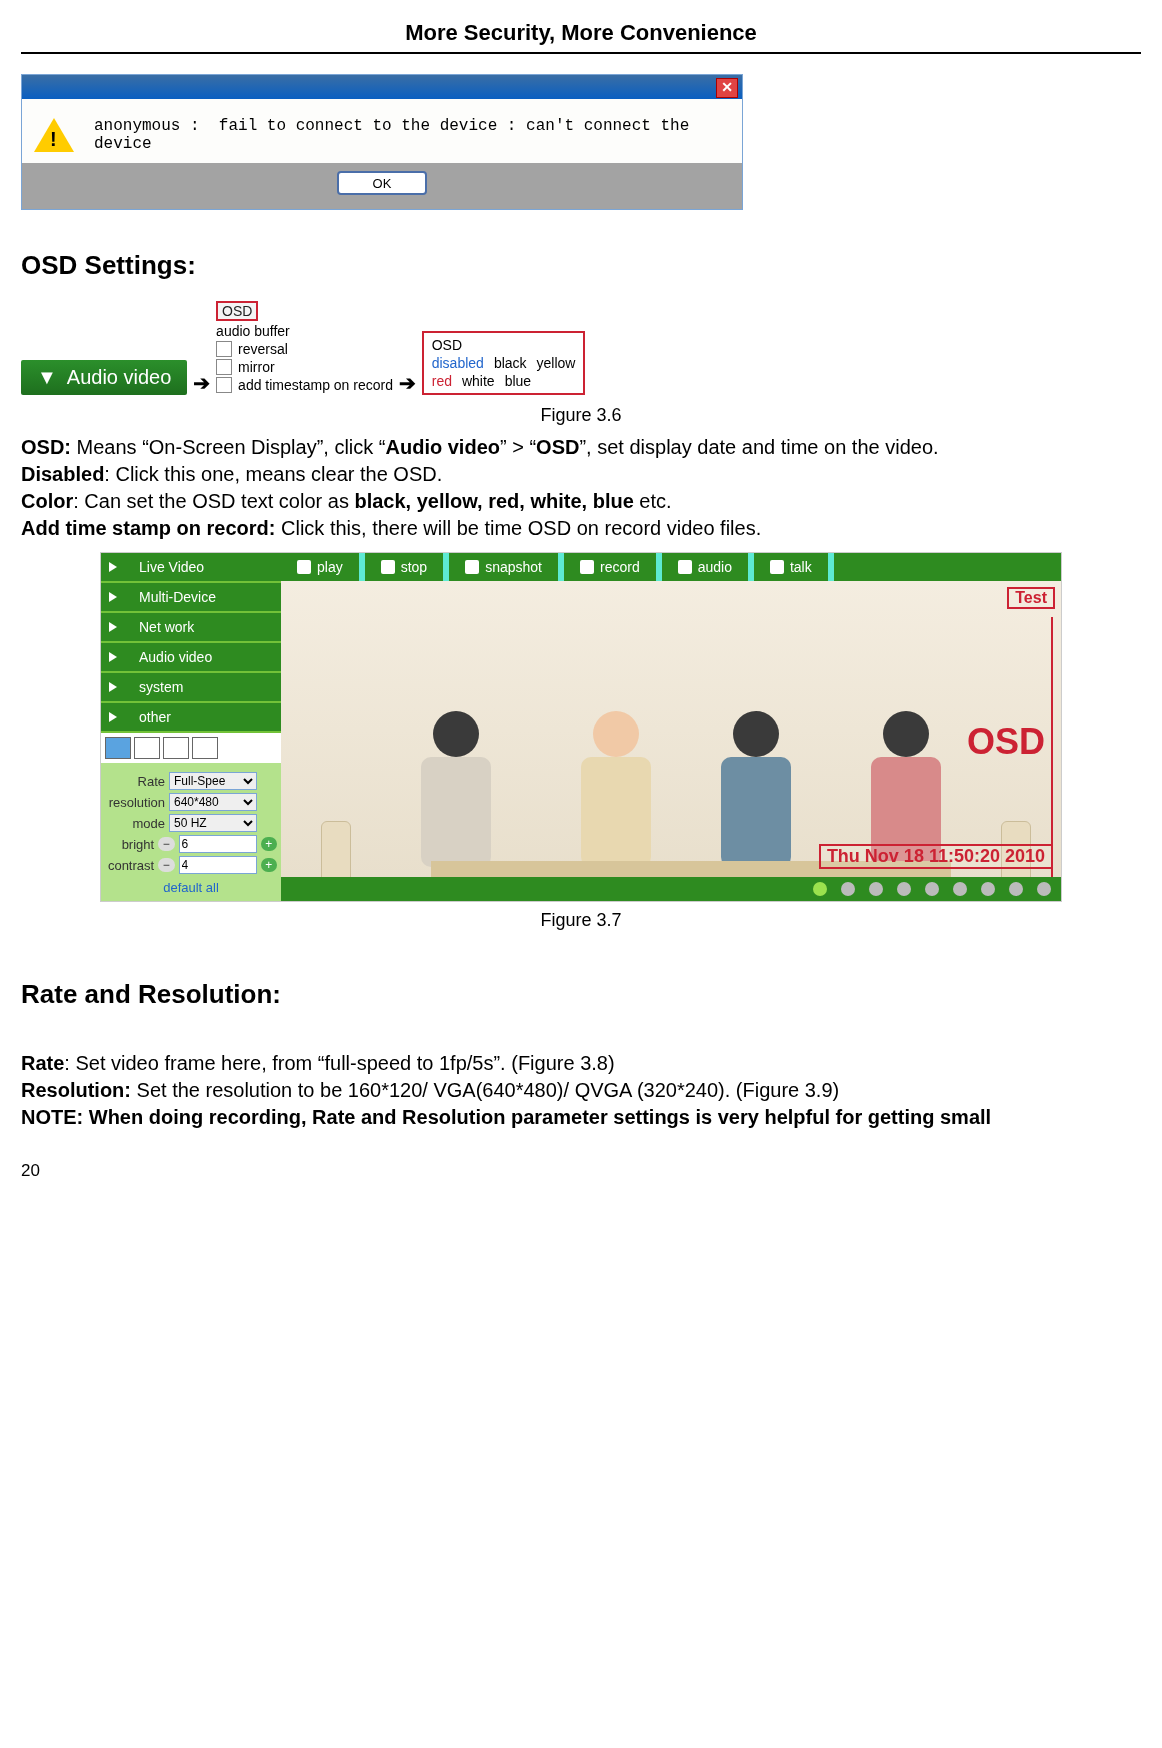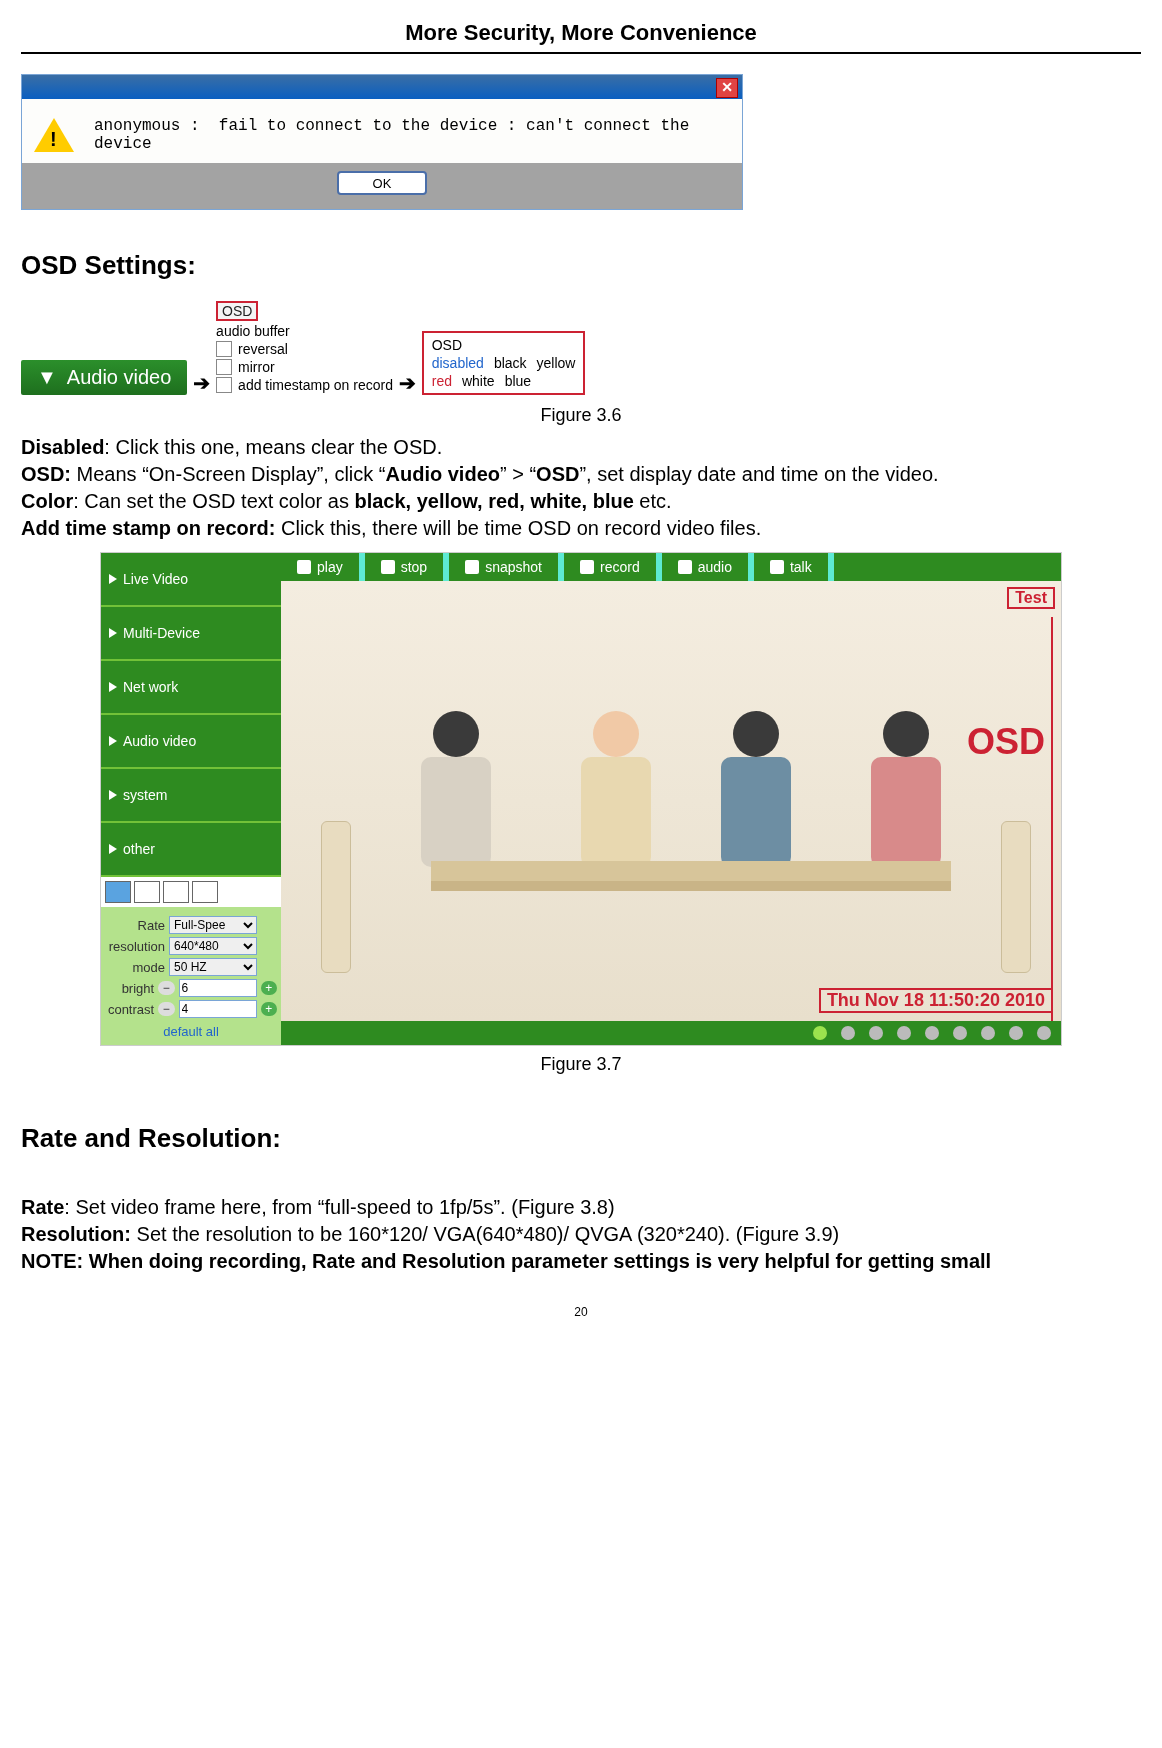--- a/index.html
+++ b/index.html
@@ -161,25 +161,25 @@
   }
   .sidebar {
     width: 180px;
     background: #72c238;
     font-size: 14px;
     color: #fff;
   }
   .side-item {
     background: #2e8b20;
     color: #fff;
-    padding: 18px 8px;
+    padding: 6px 8px;
     margin-bottom: 2px;
     display: flex;
     align-items: center;
-    gap: 6px;
+    gap: 22px;
     font-size: 14px;
   }
   .side-item .tri {
     display: inline-block;
     width: 0; height: 0;
     border-left: 8px solid #fff;
     border-top: 5px solid transparent;
     border-bottom: 5px solid transparent;
   }
   .view-icons {
@@ -336,22 +336,22 @@
     gap: 14px;
     padding: 0 10px;
   }
   .dot {
     width: 14px; height: 14px;
     border-radius: 50%;
     background: #bbb;
   }
   .dot.active { background: #9be24e; }
   .pagenum {
-    text-align: center;
-    font-size: 12px;
+    text-align: left;
+    font-size: 17px;
     margin-top: 30px;
   }
 </style>
 </head>
 <body>
 
 <div class="page">
   <div class="header-line">More Security, More Convenience</div>
 
   <div class="err-dialog">
@@ -409,24 +409,24 @@
         <span>white</span>
         <span>blue</span>
       </div>
     </div>
   </div>
 
   <div class="fig-caption">Figure 3.6</div>
 
   <div class="body-text">
     <div>
+      <b>OSD:</b><span> Means “On-Screen Display”, click “</span><b>Audio video</b><span>” &gt; “</span><b>OSD</b><span>”, set display date and time on the video.</span>
+    </div>
+    <div>
       <b>Disabled</b><span>: Click this one, means clear the OSD.</span>
-    </div>
-    <div>
-      <b>OSD:</b><span> Means “On-Screen Display”, click “</span><b>Audio video</b><span>” &gt; “</span><b>OSD</b><span>”, set display date and time on the video.</span>
     </div>
     <div>
       <b>Color</b><span>: Can set the OSD text color as </span><b>black, yellow, red, white, blue</b><span> etc.</span>
     </div>
     <div>
       <b>Add time stamp on record:</b><span> Click this, there will be time OSD on record video files.</span>
     </div>
   </div>
 
   <div class="ui-shot">

